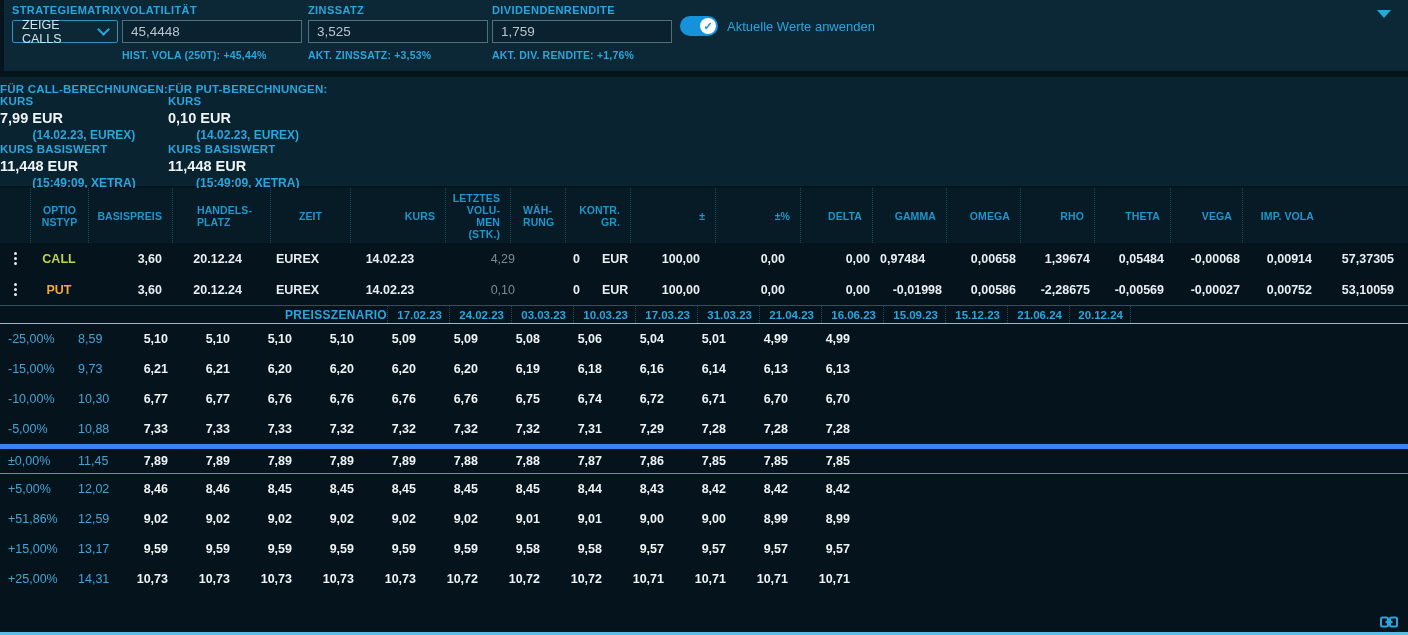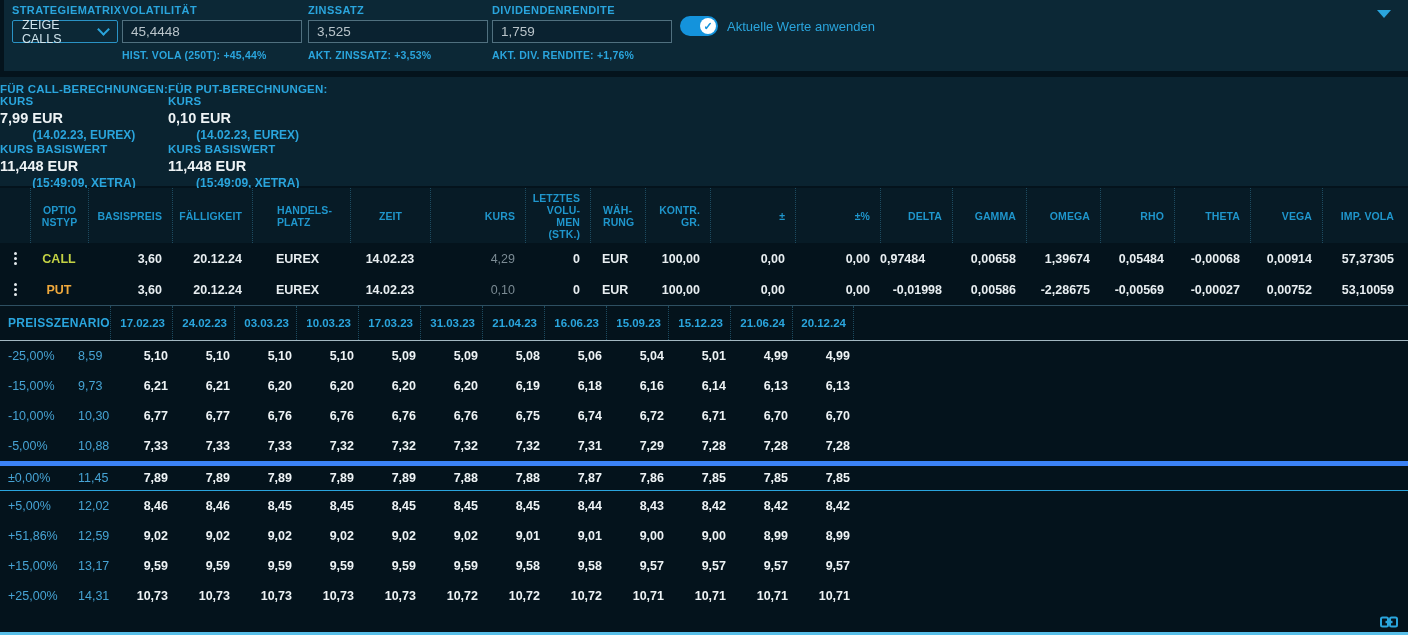--- a/index.html
+++ b/index.html
@@ -47,21 +47,21 @@
   .th span{display:block;width:100%;color:#1f96cc;font-size:10.5px;font-weight:700;line-height:12px;
     white-space:pre-line;letter-spacing:.1px;}
   .trow{display:flex;height:31px;align-items:center;}
   .td{box-sizing:border-box;font-size:12.5px;font-weight:700;color:#e8eef1;white-space:nowrap;}
   .td.dim{color:#7b8b94;font-weight:400;}
   .type-call{color:#c3d244;} .type-put{color:#f0a93c;}
   .kebab{background:none;border:none;width:30px;height:100%;display:flex;flex-direction:column;
     align-items:center;justify-content:center;gap:2px;cursor:pointer;padding:0;}
   .kebab i{width:3px;height:3px;border-radius:50%;background:#e3e9ec;display:block;}
   
-  .shead{display:flex;height:36px;align-items:center;border-top:1px solid #2e5062;border-bottom:1px solid #a3b7c1;box-sizing:border-box;}
+  .shead{display:flex;height:19px;align-items:center;border-top:1px solid #2e5062;border-bottom:1px solid #a3b7c1;box-sizing:border-box;justify-content:center;}
   .s-title{box-sizing:border-box;width:110px;padding-left:8px;color:#2aa5dd;font-size:12px;font-weight:700;letter-spacing:.3px;}
   .s-date{box-sizing:border-box;width:62px;text-align:right;padding-right:7px;color:#2aa5dd;
     font-size:11.5px;font-weight:700;border-left:1px dotted #1d4b60;height:100%;display:flex;
     align-items:center;justify-content:flex-end;}
   .s-date:last-child{border-right:1px dotted #1d4b60;}
   .srow{display:flex;height:30px;align-items:center;box-sizing:border-box;}
   .srow.hl{border-top:5px solid #3b82f6;border-bottom:1px solid #2aa5dd;}
   .s-pct{box-sizing:border-box;width:72px;padding-left:8px;color:#46a3d4;font-size:12.5px;}
   .s-price{box-sizing:border-box;width:38px;padding-left:6px;color:#46a3d4;font-size:12.5px;}
   .s-val{box-sizing:border-box;width:62px;text-align:right;padding-right:4px;color:#eef3f5;
@@ -129,23 +129,20 @@
 <div class="content">
   <div class="thead">
       <div class="th" style="width: 30px;"></div>
       <div class="th" style="width: 58px; text-align: center;">
         <span>OPTIO
 NSTYP</span>
       </div>
       <div class="th" style="width: 84px; text-align: right; padding-right: 10px;">
         <span>BASISPREIS</span>
       </div>
-      <div class="th" style="width: 80px; text-align: right; padding-right: 10px;">
-        <span>FÄLLIGKEIT</span>
-      </div>
       <div class="th" style="width: 98px; text-align: left; padding-left: 24px;">
         <span>HANDELS-
 PLATZ</span>
       </div>
       <div class="th" style="width: 80px; text-align: center;">
         <span>ZEIT</span>
       </div>
       <div class="th" style="width: 95px; text-align: right; padding-right: 10px;">
         <span>KURS</span>
       </div>

